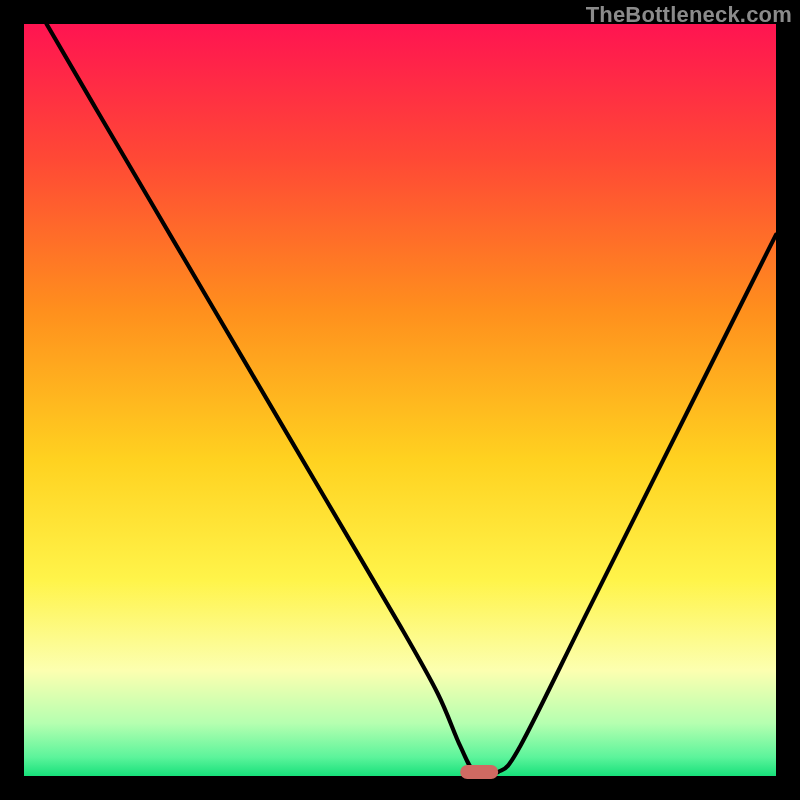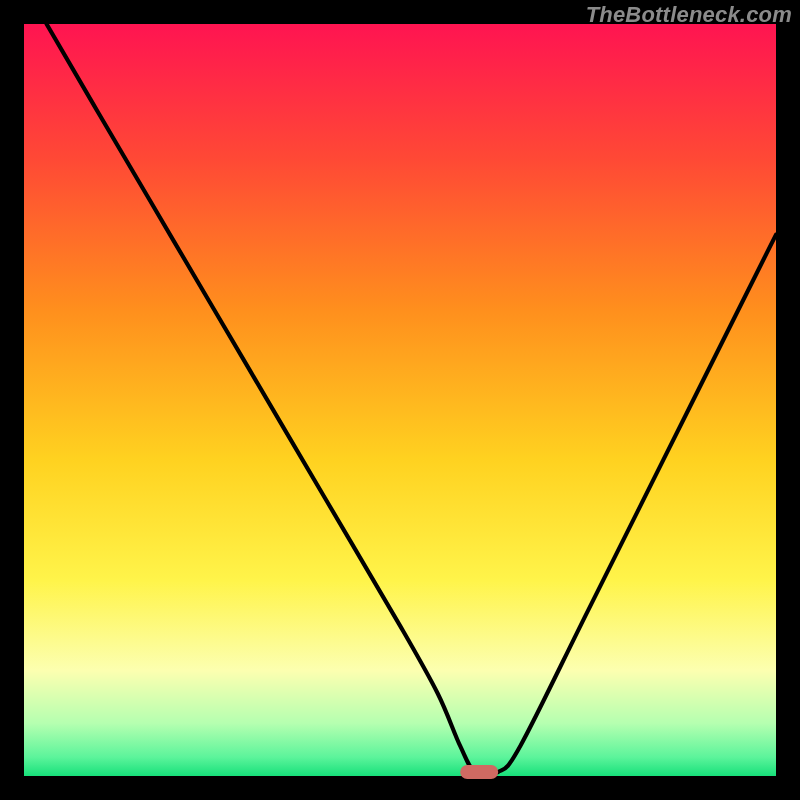--- a/index.html
+++ b/index.html
@@ -10,21 +10,20 @@
     background: #000;
     overflow: hidden;
   }
   .frame {
     position: absolute;
     left: 0;
     top: 0;
     width: 800px;
     height: 800px;
     background: #000;
-    font-style: italic;
   }
   .plot {
     position: absolute;
     left: 24px;
     top: 24px;
     width: 752px;
     height: 752px;
   }
   .watermark {
     position: absolute;

